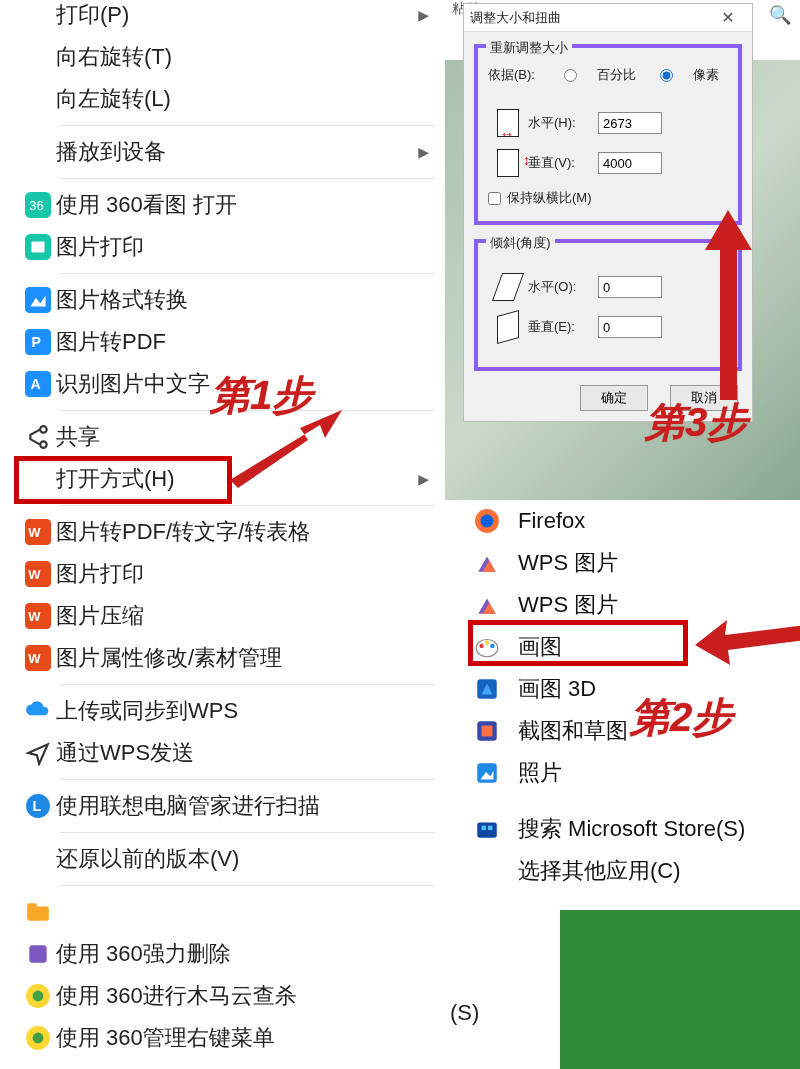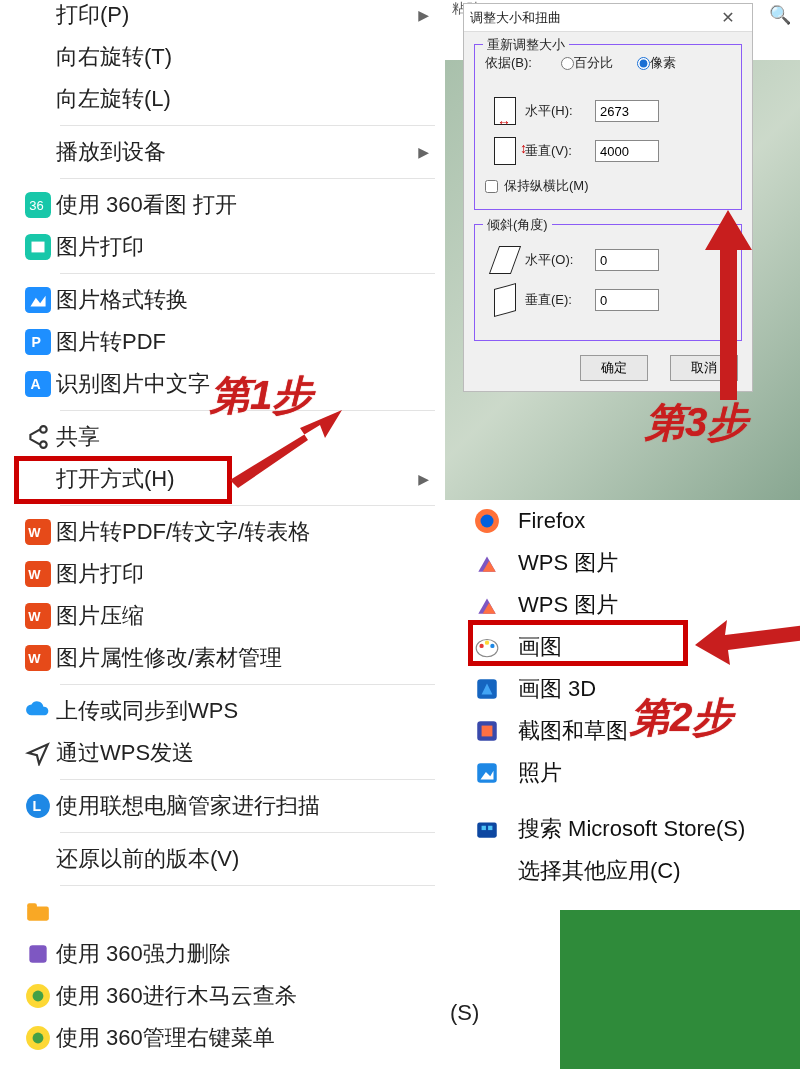--- a/index.html
+++ b/index.html
@@ -23,25 +23,25 @@
   .app-item { display: flex; align-items: center; height: 42px; padding: 0 12px; }
   .app-item .appicon { width: 44px; display: flex; justify-content: flex-start; }
   .app-item .appicon svg, .app-item .appicon .emoji { width: 26px; height: 26px; font-size: 22px; }
 
   
   .dlg { position: absolute; left: 463px; top: 3px; width: 290px; border: 1px solid #bbb; background: #f0f0f0; font-size: 14px; color: #222; }
   .dlg-title { height: 28px; display: flex; align-items: center; padding: 0 6px; background: #fff; border-bottom: 1px solid #ddd; }
   .dlg-title .t { flex: 1; font-size: 13px; }
   .dlg-title .x { width: 36px; text-align: center; color: #555; font-size: 16px; }
   .dlg-body { padding: 12px 10px 10px 10px; }
-  .group { border: 1px solid #8b5cf6; padding: 9px 10px 14px 10px; margin-bottom: 14px; position: relative; }
+  .group { border: 4px solid #8b5cf6; padding: 18px 10px 14px 10px; margin-bottom: 14px; position: relative; }
   .group .legend { position: absolute; top: -9px; left: 8px; background: #f0f0f0; padding: 0 4px; font-size: 13px; }
   .radio-row { display: flex; align-items: flex-end; gap: 24px; margin-bottom: 25px; font-size: 13px; white-space: nowrap; }
   .radio-row .bylabel { width: 52px; }
-  .radio { display: inline-flex; align-items: center; gap: 0; }
+  .radio { display: inline-flex; align-items: center; gap: 20px; }
   .radio input { accent-color: #1a6fd4; }
   .dim-row { display: flex; align-items: center; margin: 12px 0; }
   .dim-icon { width: 40px; display: flex; justify-content: center; }
   .dim-icon .box { width: 22px; height: 28px; border: 1px solid #222; position: relative; background: #fff; }
   .dim-icon .arrH::after { content: "↔"; position: absolute; left: 2px; bottom: -4px; font-size: 14px; color: #c00; }
   .dim-icon .arrV::after { content: "↕"; position: absolute; right: -12px; top: 2px; font-size: 14px; color: #c00; }
   .dim-icon .skewH { transform: skewX(-20deg); }
   .dim-icon .skewV { transform: skewY(-15deg); }
   .dim-label { width: 70px; font-size: 13px; }
   .dim-input { width: 64px; height: 22px; border: 1px solid #888; background: #fff; padding: 0 4px; font-size: 13px; text-align: left; }

